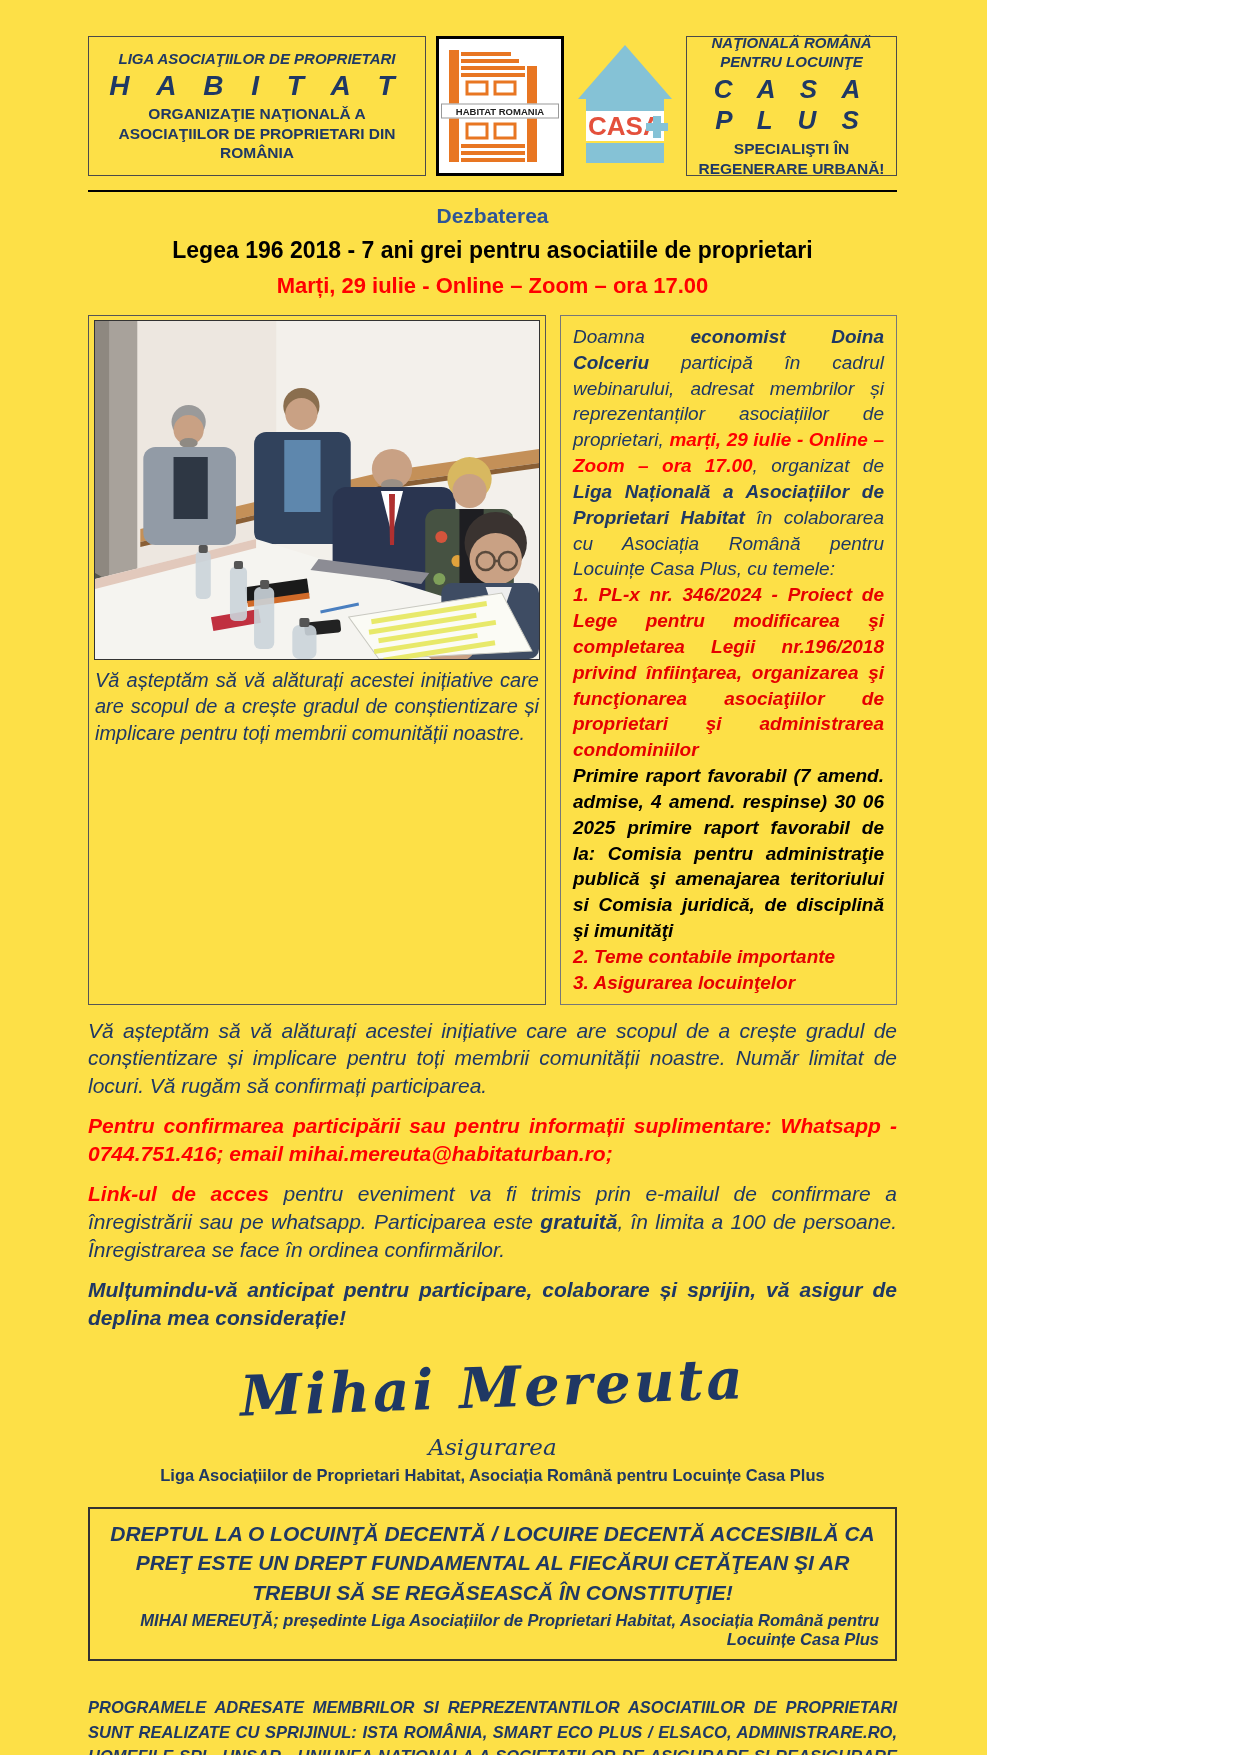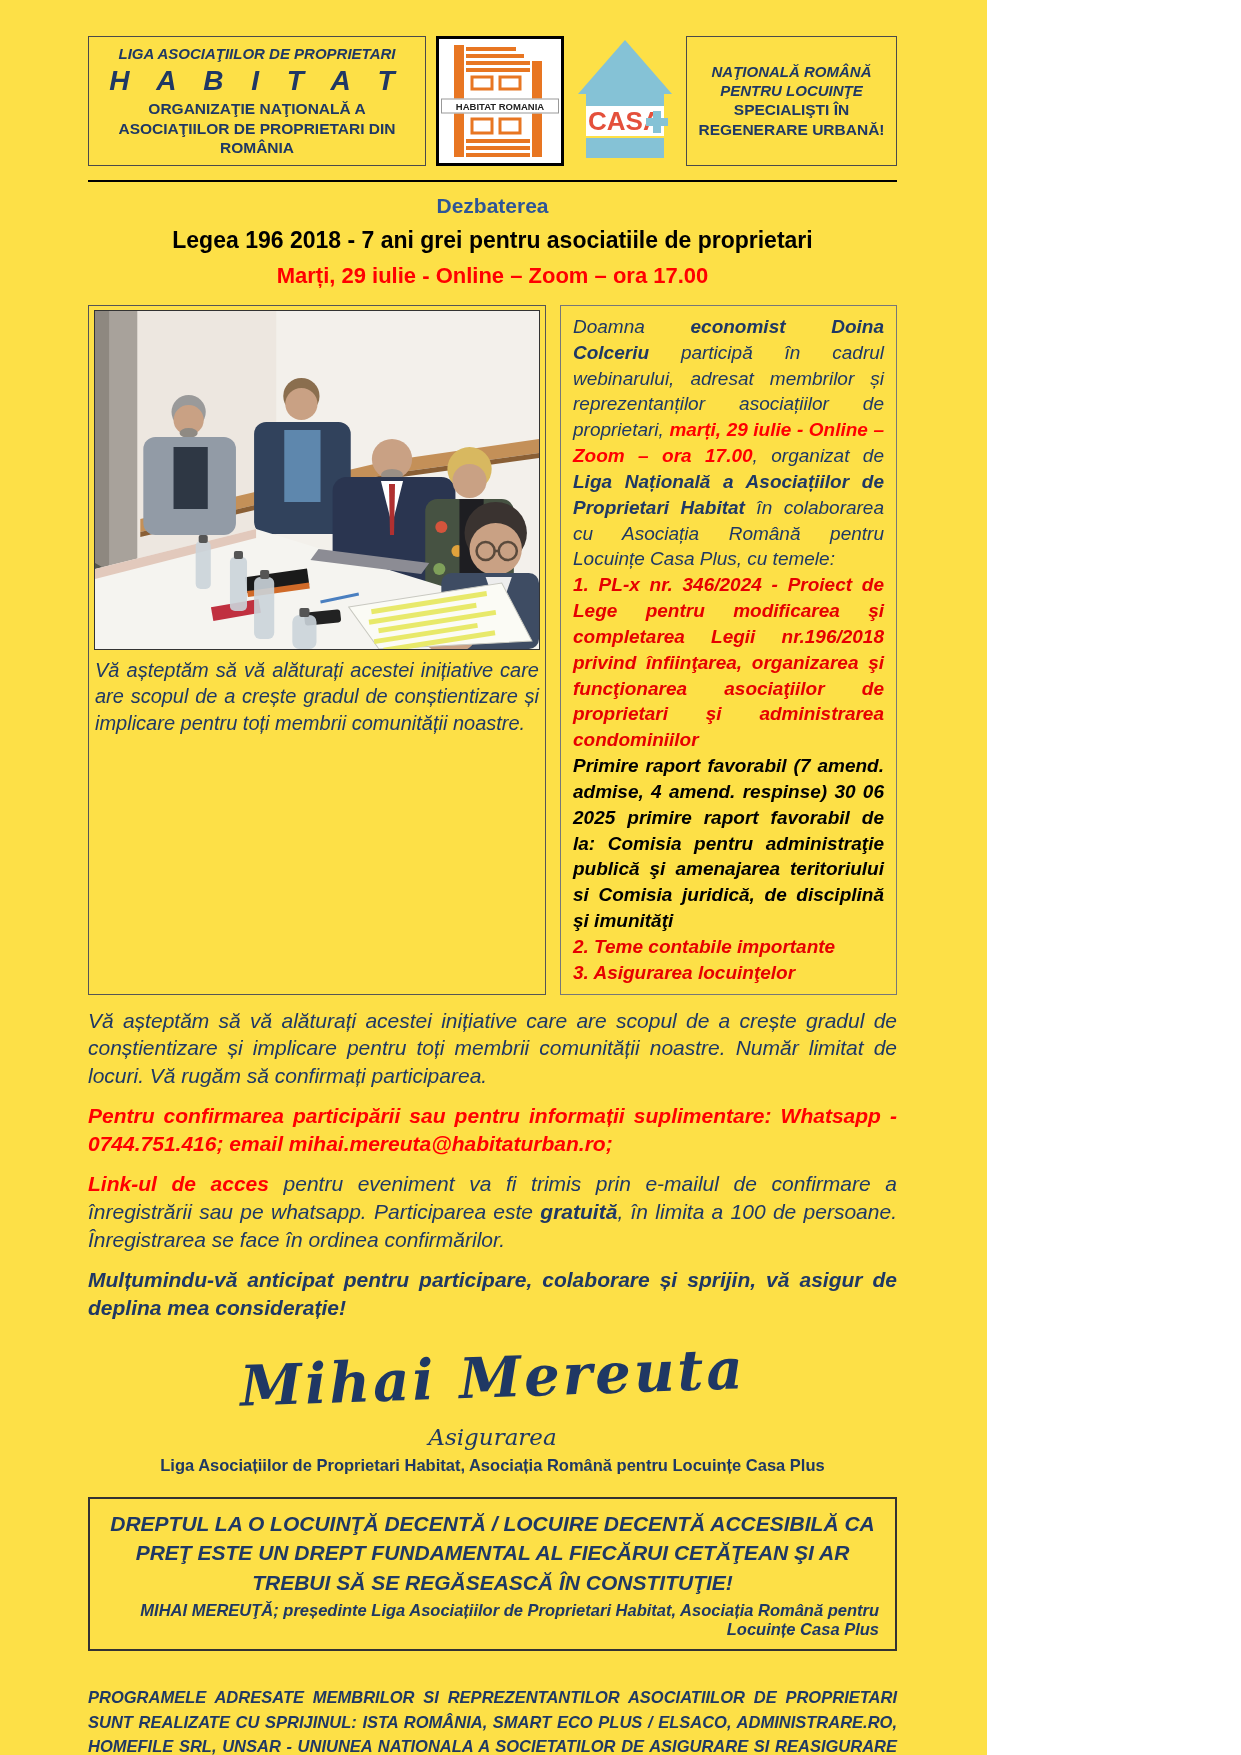--- a/index.html
+++ b/index.html
@@ -12,21 +12,21 @@
   .header { display:flex; align-items:stretch; gap:10px; height:140px; }
   .hdr-box { border:1px solid #4a4a4a; display:flex; flex-direction:column;
              justify-content:center; text-align:center; padding:6px 8px; }
   .hdr-left { width:338px; }
   .hdr-right { flex:1; }
   .hdr-small-it { font-size:15px; font-weight:bold; font-style:italic; line-height:1.25; }
   .hdr-habitat { font-size:28px; font-weight:bold; font-style:italic; letter-spacing:10px; margin:2px 0; }
   .hdr-casaplus { font-size:26px; font-weight:bold; font-style:italic; letter-spacing:9px; margin:3px 0; }
   .hdr-small { font-size:15.5px; font-weight:bold; line-height:1.25; }
   .logo-habitat { width:128px; border:3px solid #000; background:#fff;
-                  display:flex; align-items:center; justify-content:center; position:relative; }
+                  display:flex; align-items:center; justify-content:flex-start; position:relative; }
   .logo-habitat .band { position:absolute; left:2px; right:2px; top:54%; transform:translateY(-50%);
                   background:#fff; border:1px solid #999; font-size:9.5px; font-weight:bold;
                   color:#222; text-align:center; padding:1px 0; }
   .logo-casa { width:102px; display:flex; align-items:center; justify-content:center; }
 
   .hdr-rule { border:none; border-top:2px solid #000; margin:14px 0 0 0; }
 
   
   .title-block { text-align:center; margin-top:12px; }
   .title-kicker { color:#2E5597; font-size:21px; font-weight:bold; }
@@ -123,20 +123,21 @@
         <g stroke="#85C2D6" stroke-width="8">
           <line x1="81" y1="75" x2="81" y2="97"></line>
           <line x1="70" y1="86" x2="92" y2="86"></line>
         </g>
         <rect x="10" y="102" width="78" height="20" fill="#85C2D6"></rect>
       </svg>
     </div>
 
     <div class="hdr-box hdr-right">
       <div class="hdr-small-it">NAŢIONALĂ ROMÂNĂ PENTRU LOCUINŢE</div>
+      <div class="hdr-casaplus">C A S A   P L U S</div>
       <div class="hdr-small">SPECIALIŞTI ÎN REGENERARE URBANĂ!</div>
     </div>
   </div>
 
   <hr class="hdr-rule">
 
   <div class="title-block">
     <div class="title-kicker">Dezbaterea</div>
     <div class="title-main">Legea 196 2018 - 7 ani grei pentru asociatiile de proprietari</div>
     <div class="title-date">Marți, 29 iulie - Online – Zoom – ora 17.00</div>

